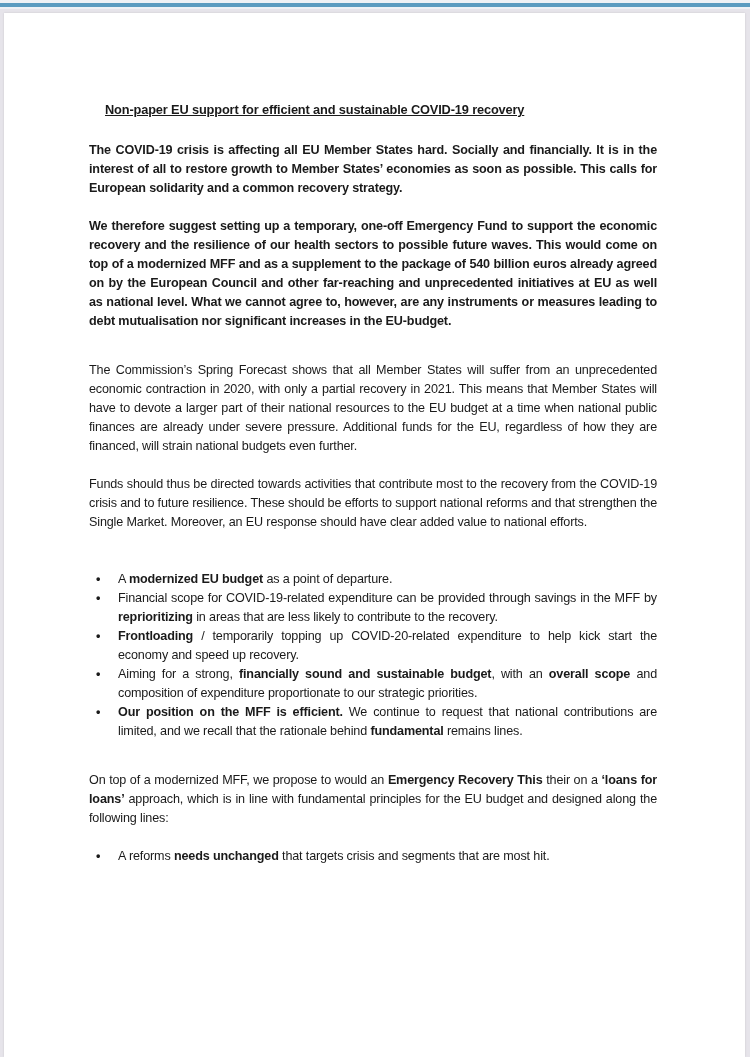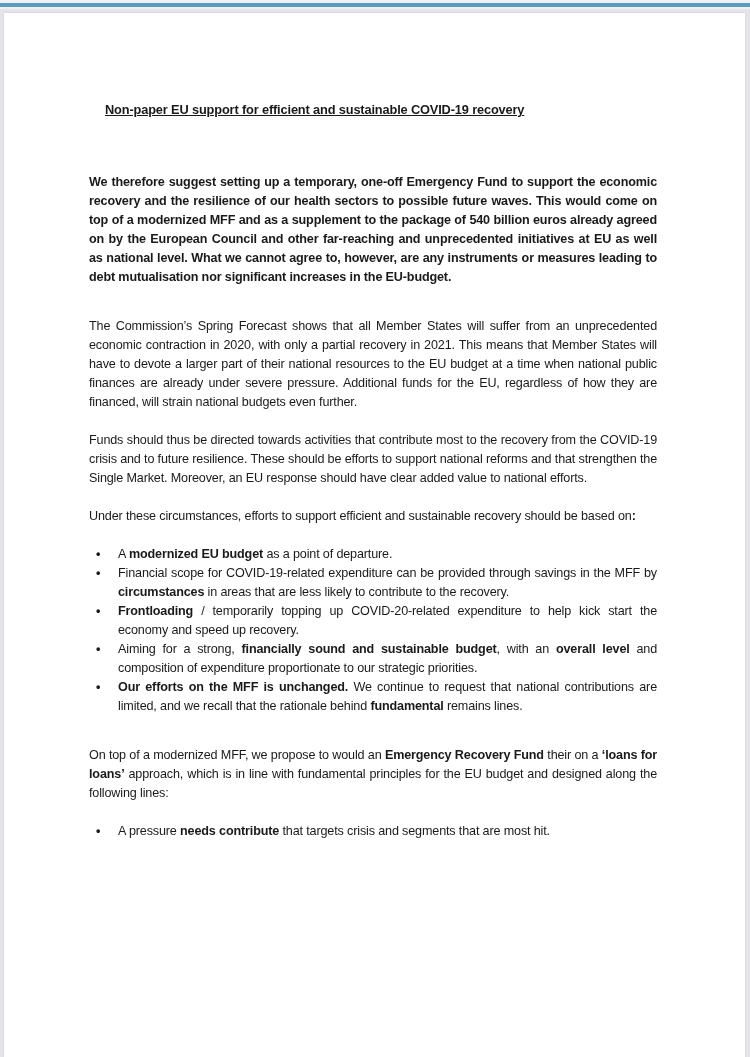--- a/index.html
+++ b/index.html
@@ -25,21 +25,21 @@
     .content {
       position: absolute; left: 89px; top: 88px; width: 568px;
       color: #1a1a1a;
       font-family: "Liberation Sans", sans-serif;
       font-size: 12.6px;
       line-height: 19px;
       letter-spacing: -0.15px;
     }
     .title {
       font-weight: bold; text-decoration: underline;
-      margin: 12px 0 16px 0;
+      margin: 12px 0 3px 0;
       font-size: 12.8px;
       padding-left: 16px;
     }
     p { margin: 0; text-align: justify; }
     .bold-para { font-weight: bold; }
     .gap-m { height: 19px; }
     .gap-l { height: 30px; }
     ul { list-style: none; margin: 0; padding: 0; }
     li { position: relative; padding-left: 29px; text-align: justify; }
     li .bullet {
@@ -55,60 +55,60 @@
   <div class="stripe"></div>
 </div>
 
 <div class="page">
 </div>
 
 <div class="content">
   <div class="title">Non-paper EU support for efficient and sustainable COVID-19 recovery</div>
   <div class="gap-m"></div>
 
+  <p class="bold-para">The COVID-19 crisis is affecting all EU Member States hard. Socially and financially. It is in the interest of all to restore growth to Member States’ economies as soon as possible. This calls for European solidarity and a common recovery strategy.</p>
   <div class="gap-m"></div>
 
   <p class="bold-para">We therefore suggest setting up a temporary, one-off Emergency Fund to support the economic recovery and the resilience of our health sectors to possible future waves.  This would come on top of a modernized MFF and as a supplement to the package of 540 billion euros already agreed on by the European Council and other far-reaching and unprecedented initiatives at EU as well as national level. What we cannot agree to, however, are any instruments or measures leading to debt mutualisation nor significant increases in the EU-budget.</p>
   <div class="gap-l"></div>
 
   <p>The Commission’s Spring Forecast shows that all Member States will suffer from an unprecedented economic contraction in 2020, with only a partial recovery in 2021. This means that Member States will have to devote a larger part of their national resources to the EU budget at a time when national public finances are already under severe pressure. Additional funds for the EU, regardless of how they are financed, will strain national budgets even further.</p>
   <div class="gap-m"></div>
 
   <p>Funds should thus be directed towards activities that contribute most to the recovery from the COVID-19 crisis and to future resilience. These should be efforts to support national reforms and that strengthen the Single Market. Moreover, an EU response should have clear added value to national efforts.</p>
   <div class="gap-m"></div>
 
-  <p><span>Under these circumstances, efforts to support efficient and sustainable recovery should be based on</span><b>:</b></p>
   <div class="gap-m"></div>
 
   <ul>
     <li>
       <span class="bullet">•</span>
       <span>A </span><b>modernized EU budget</b><span> as a point of departure.</span>
     </li>
     <li>
       <span class="bullet">•</span>
-      <span>Financial scope for COVID-19-related expenditure can be provided through savings in the MFF by </span><b>circumstances</b><span> in areas that are less likely to contribute to the recovery.</span>
+      <span>Financial scope for COVID-19-related expenditure can be provided through savings in the MFF by </span><b>reprioritizing</b><span> in areas that are less likely to contribute to the recovery.</span>
     </li>
     <li>
       <span class="bullet">•</span>
       <b>Frontloading</b><span> / temporarily topping up COVID-20-related expenditure to help kick start the economy and speed up recovery.</span>
     </li>
     <li>
       <span class="bullet">•</span>
-      <span>Aiming for a strong, </span><b>financially sound and sustainable budget</b><span>, with an </span><b>overall level</b><span> and composition of expenditure proportionate to our strategic priorities.</span>
+      <span>Aiming for a strong, </span><b>financially sound and sustainable budget</b><span>, with an </span><b>overall scope</b><span> and composition of expenditure proportionate to our strategic priorities.</span>
     </li>
     <li>
       <span class="bullet">•</span>
-      <b>Our efforts on the MFF is unchanged.</b><span> We continue to request that national contributions are limited, and we recall that the rationale behind </span><b>fundamental</b><span> remains lines.</span>
+      <b>Our position on the MFF is efficient.</b><span> We continue to request that national contributions are limited, and we recall that the rationale behind </span><b>fundamental</b><span> remains lines.</span>
     </li>
   </ul>
   <div class="gap-l"></div>
 
-  <p><span>On top of a modernized MFF, we propose to would an </span><b>Emergency Recovery Fund</b><span> their on a </span><b>‘loans for loans’</b><span> approach, which is in line with fundamental principles for the EU budget and designed along the following lines:</span></p>
+  <p><span>On top of a modernized MFF, we propose to would an </span><b>Emergency Recovery This</b><span> their on a </span><b>‘loans for loans’</b><span> approach, which is in line with fundamental principles for the EU budget and designed along the following lines:</span></p>
   <div class="gap-m"></div>
 
   <ul>
     <li>
       <span class="bullet">•</span>
-      <span>A pressure </span><b>needs contribute</b><span> that targets crisis and segments that are most hit.</span>
+      <span>A reforms </span><b>needs unchanged</b><span> that targets crisis and segments that are most hit.</span>
     </li>
   </ul>
 </div>
 
 </body></html>

